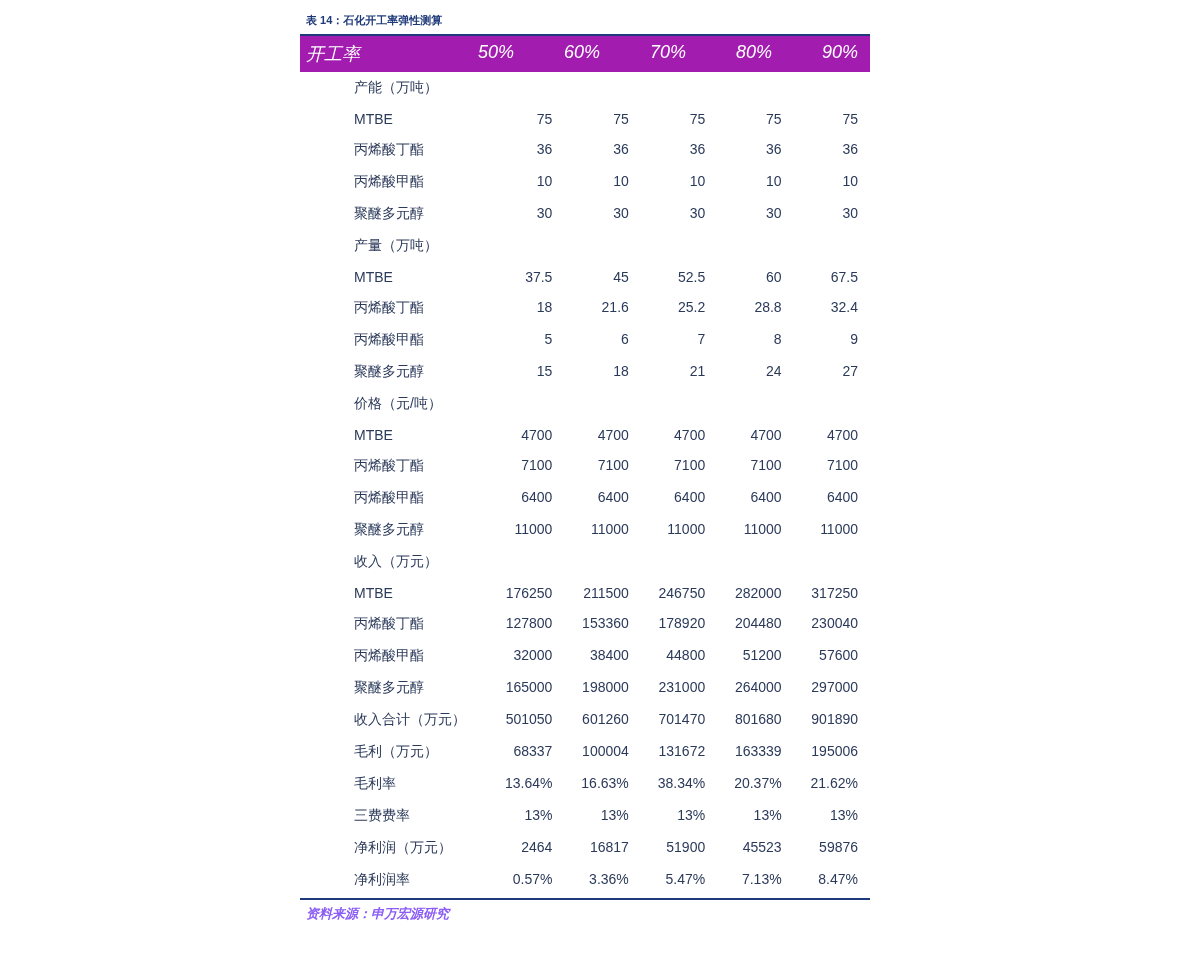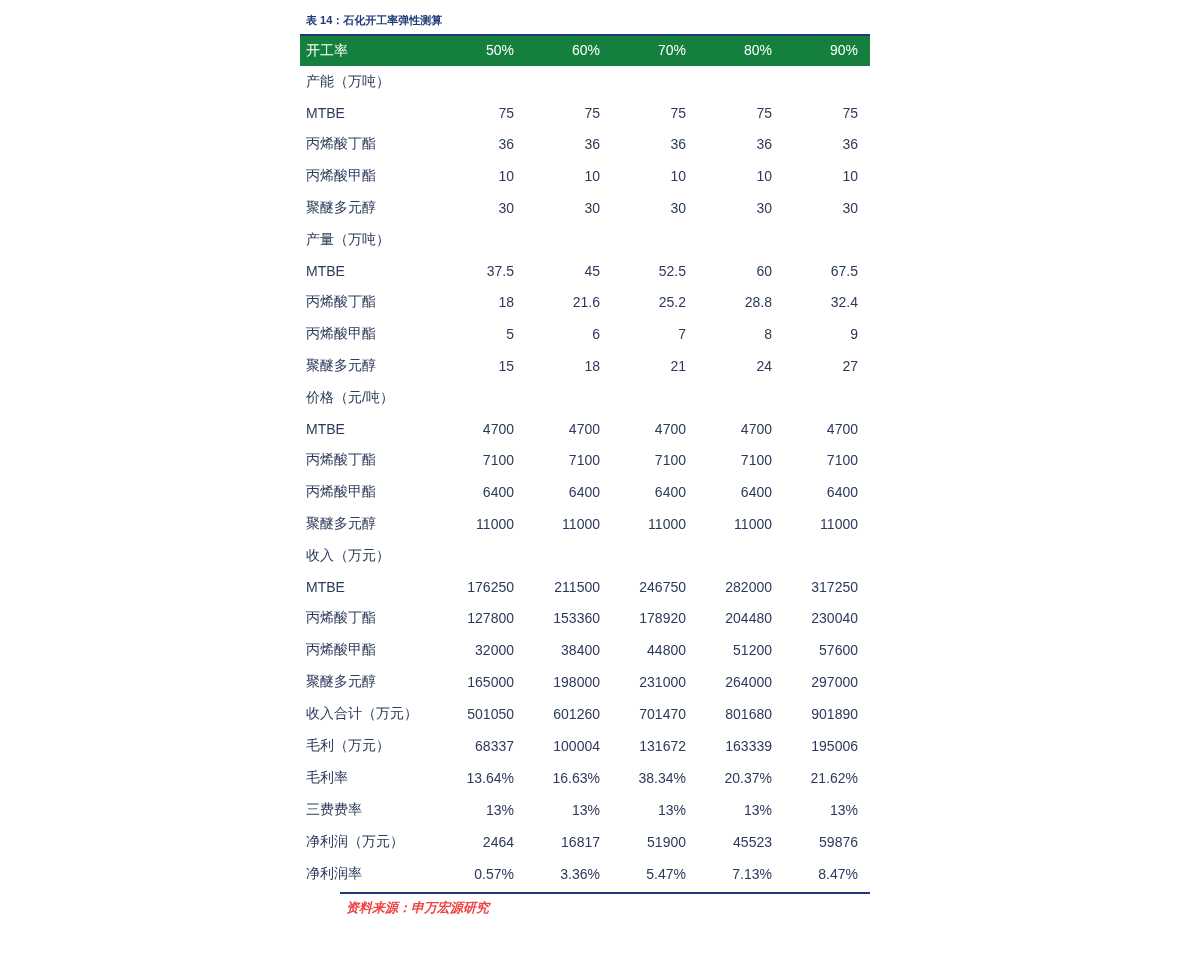--- a/index.html
+++ b/index.html
@@ -19,57 +19,57 @@
     width: 570px;
   }
   .title-row {
     color: #1f3a7a;
     font-size: 11px;
     font-weight: bold;
     padding: 4px 6px 6px 6px;
     border-bottom: 2px solid #1f3a7a;
   }
   .header-row {
-    background: #15803d;
+    background: #a21caf;
     color: #ffffff;
     display: flex;
-    font-size: 14px;
+    font-size: 18px;
+    font-style: italic;
   }
   .cell-label {
     flex: 0 0 140px;
     padding: 6px 6px;
     box-sizing: border-box;
   }
   .cell-val {
     flex: 1 1 0;
     text-align: right;
     padding: 6px 12px 6px 0;
     box-sizing: border-box;
   }
   .body-row {
     display: flex;
     font-size: 14px;
     color: #2b3a5a;
-    align-items: center;
+    margin-left: 48px;
   }
   .body-row .cell-label {
     padding: 7px 6px;
   }
   .body-row .cell-val {
     padding: 7px 12px 7px 0;
   }
   .footer-line {
     border-top: 2px solid #1f3a7a;
     margin-top: 2px;
     padding: 5px 6px 0 6px;
-    color: #ef4444;
+    color: #8b5cf6;
     font-size: 13px;
     font-style: italic;
     font-weight: bold;
-    margin-left: 40px;
   }
 </style>
 </head>
 <body>
 
 <div class="table-container">
   <div class="title-row">表 14：石化开工率弹性测算</div>
   <div class="header-row">
     <div class="cell-label">开工率</div>
     <div class="cell-val">50%</div>

